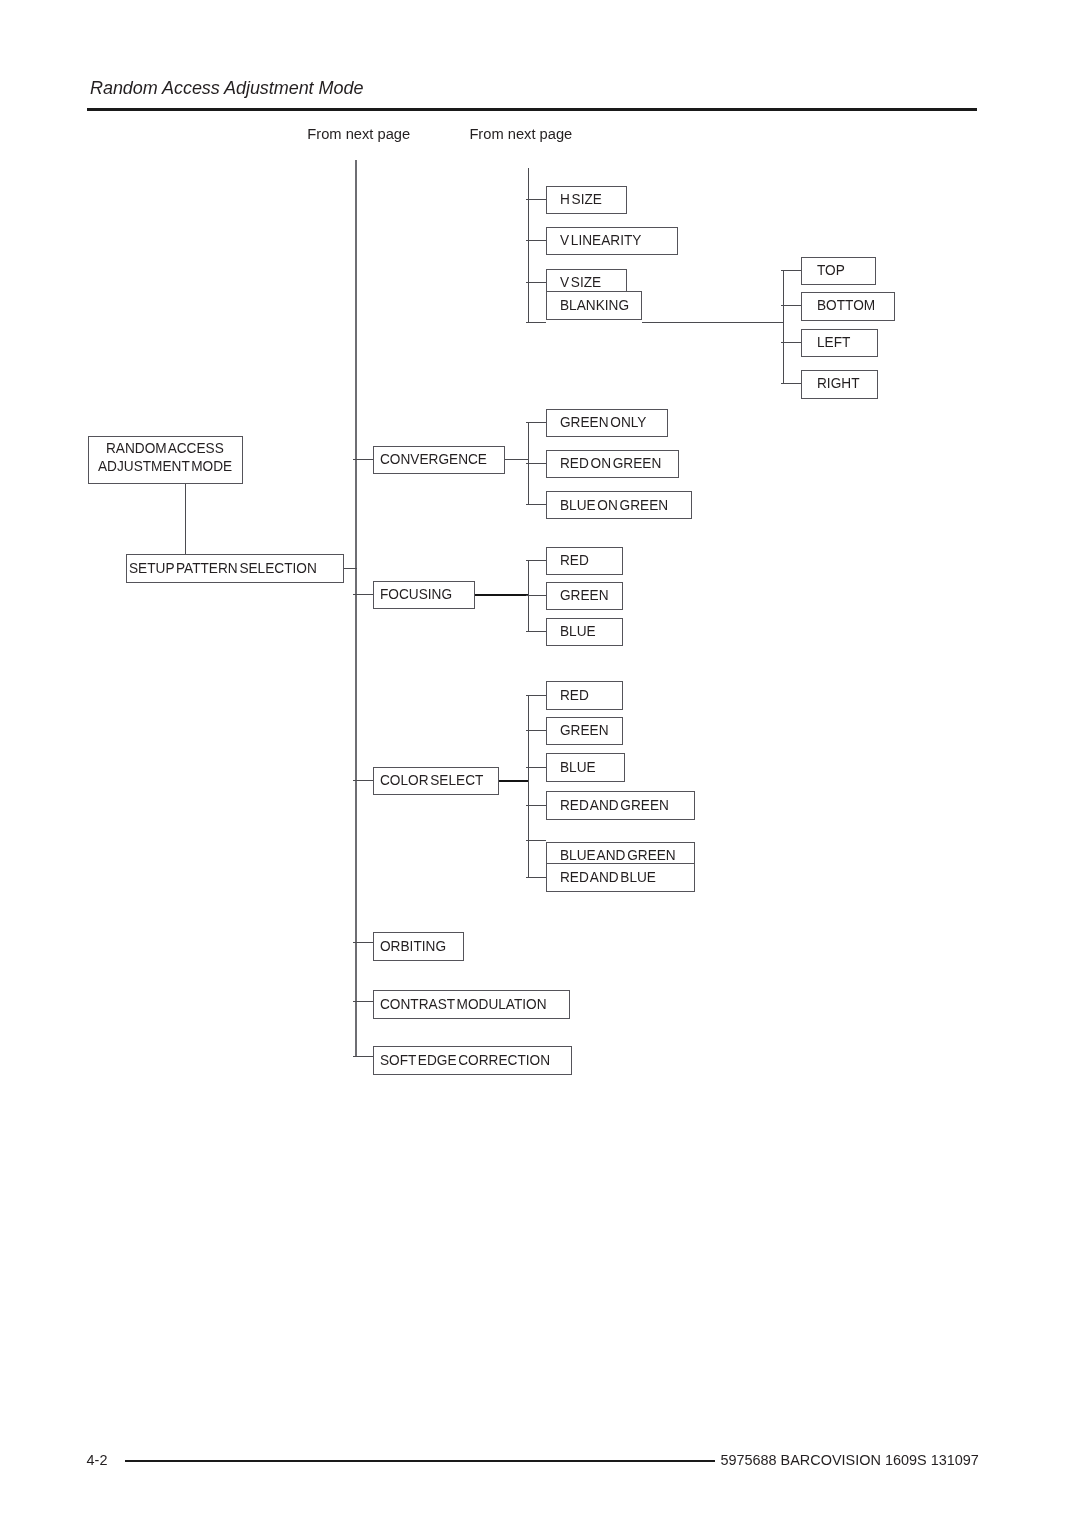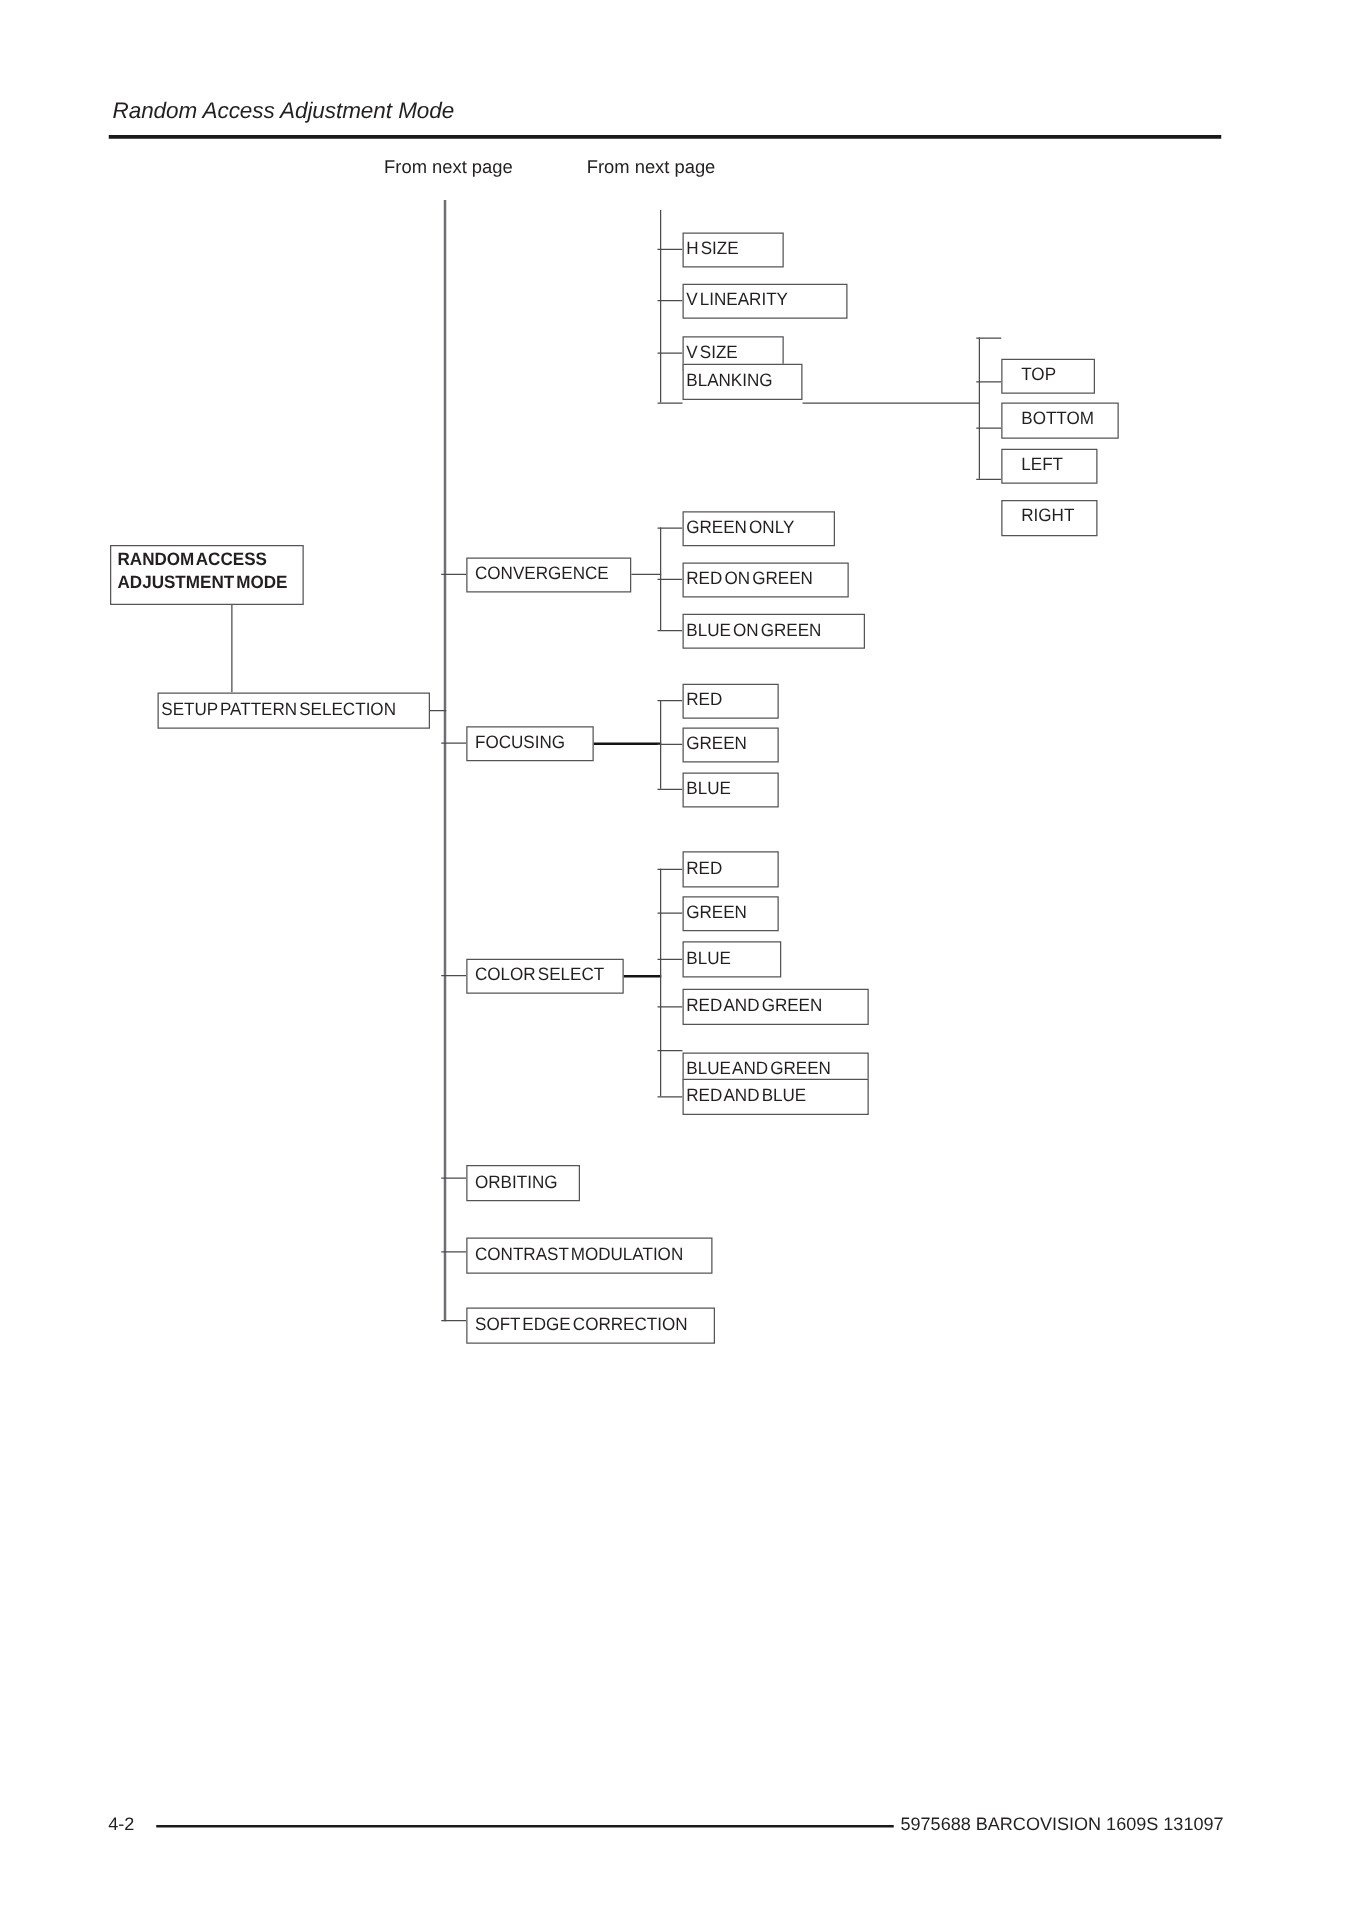--- a/index.html
+++ b/index.html
@@ -20,23 +20,23 @@
   #footer-rule{left:124.9px;top:1459.8px;width:590.5px;height:2.4px;background:#1a1a1a;}
   #footer-text{left:720.4px;top:1452px;font-size:14.45px;white-space:nowrap;}
 
   
   .note{font-size:14.7px;white-space:nowrap;color:#231f20;}
   .box{position:absolute;box-sizing:border-box;border:1.15px solid #55545a;
        background:#fff;display:flex;align-items:center;justify-content:flex-start;
        font-size:14.35px;word-spacing:-2.2px;letter-spacing:0px;white-space:nowrap;color:#231f20;}
   .tx{display:inline-block;position:relative;top:-0.9px;transform:scaleX(0.952);transform-origin:left center;white-space:nowrap;}
   .box.p1{padding-left:5.8px;}
-  .box.p2{padding-left:2px;}
-  .box.p3{padding-left:15.4px;margin-top:30px;}
-  .box.two-line{display:block;padding:4.2px 0 0 5.4px;line-height:17.6px;text-align:left;font-weight:bold;}
+  .box.p2{padding-left:13px;}
+  .box.p3{padding-left:15.4px;}
+  .box.two-line{display:block;padding:4.2px 0 0 5.4px;line-height:17.6px;text-align:center;}
   .rl{height:17.6px;}
   .box.setup{padding-left:2.3px;}
   .vline{position:absolute;width:1.15px;background:#6e6e73;}
   .vline.dk{background:#4b4b50;}
   .hline{position:absolute;height:1.15px;background:#4b4b50;}
   .hline.bold{height:1.8px;background:#141414;}
 </style>
 </head>
 <body>
 

